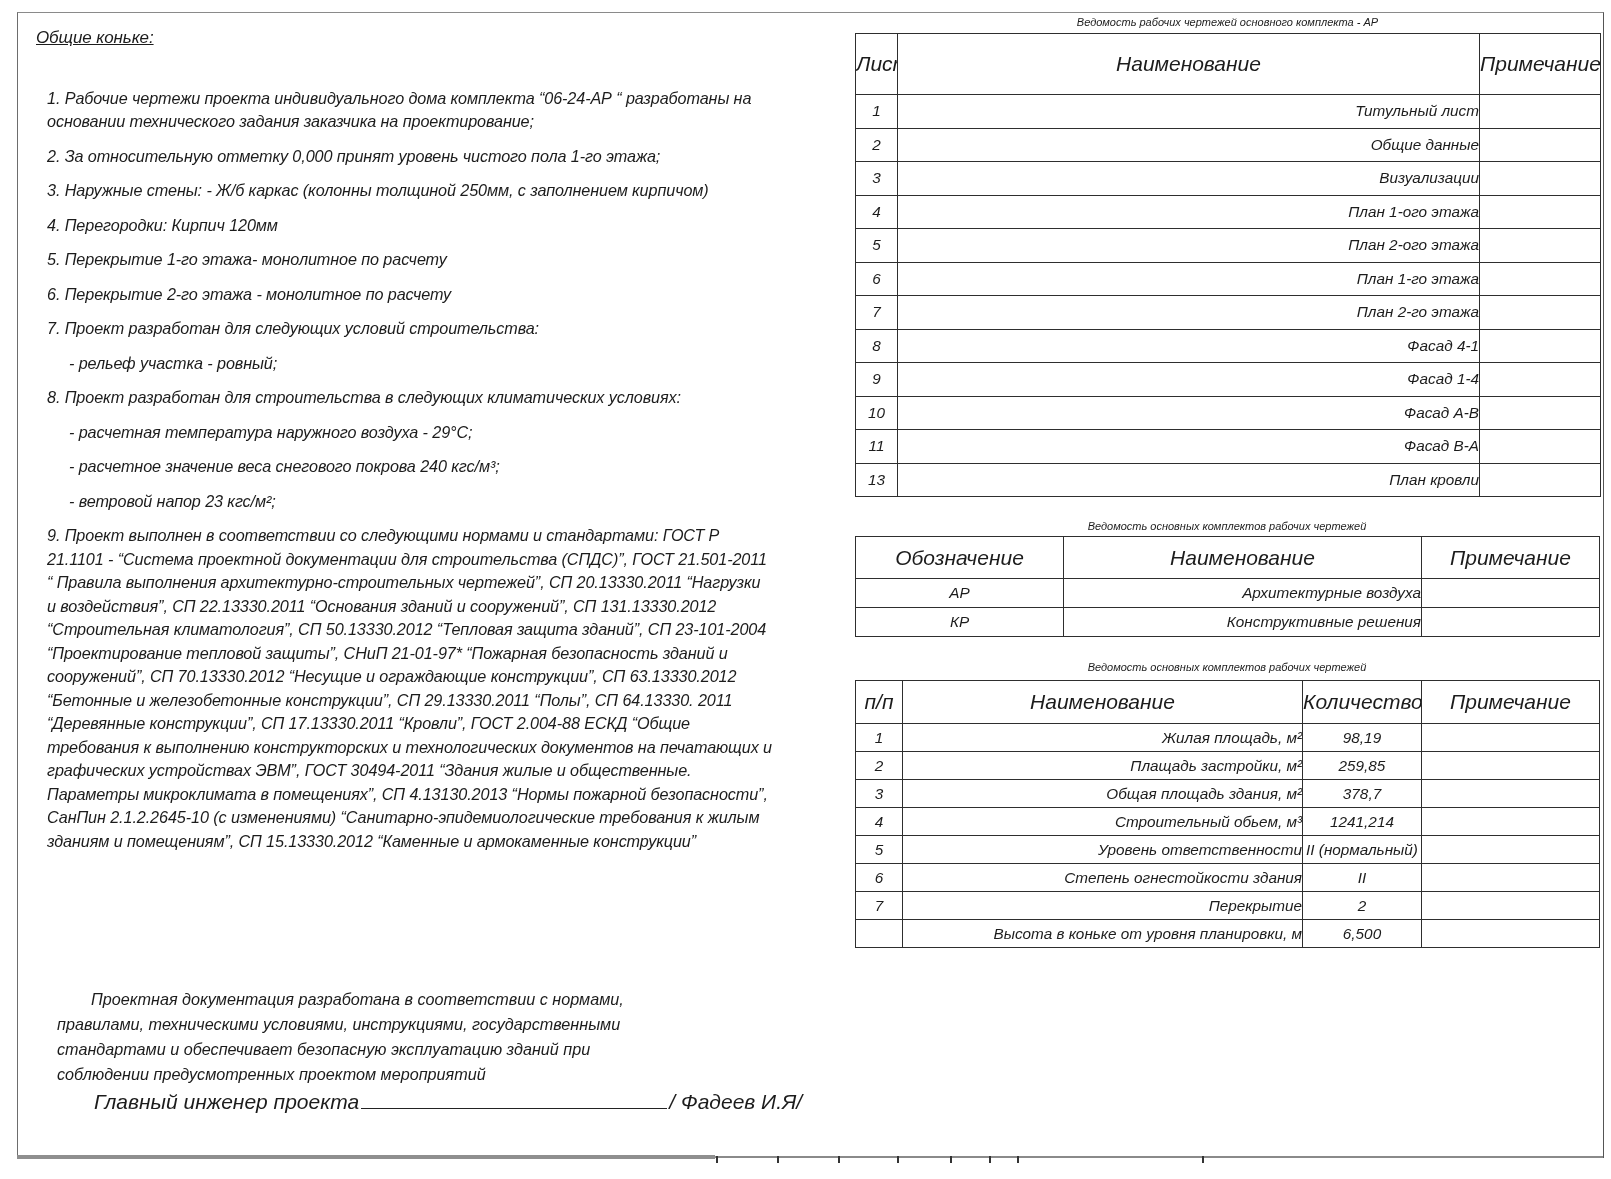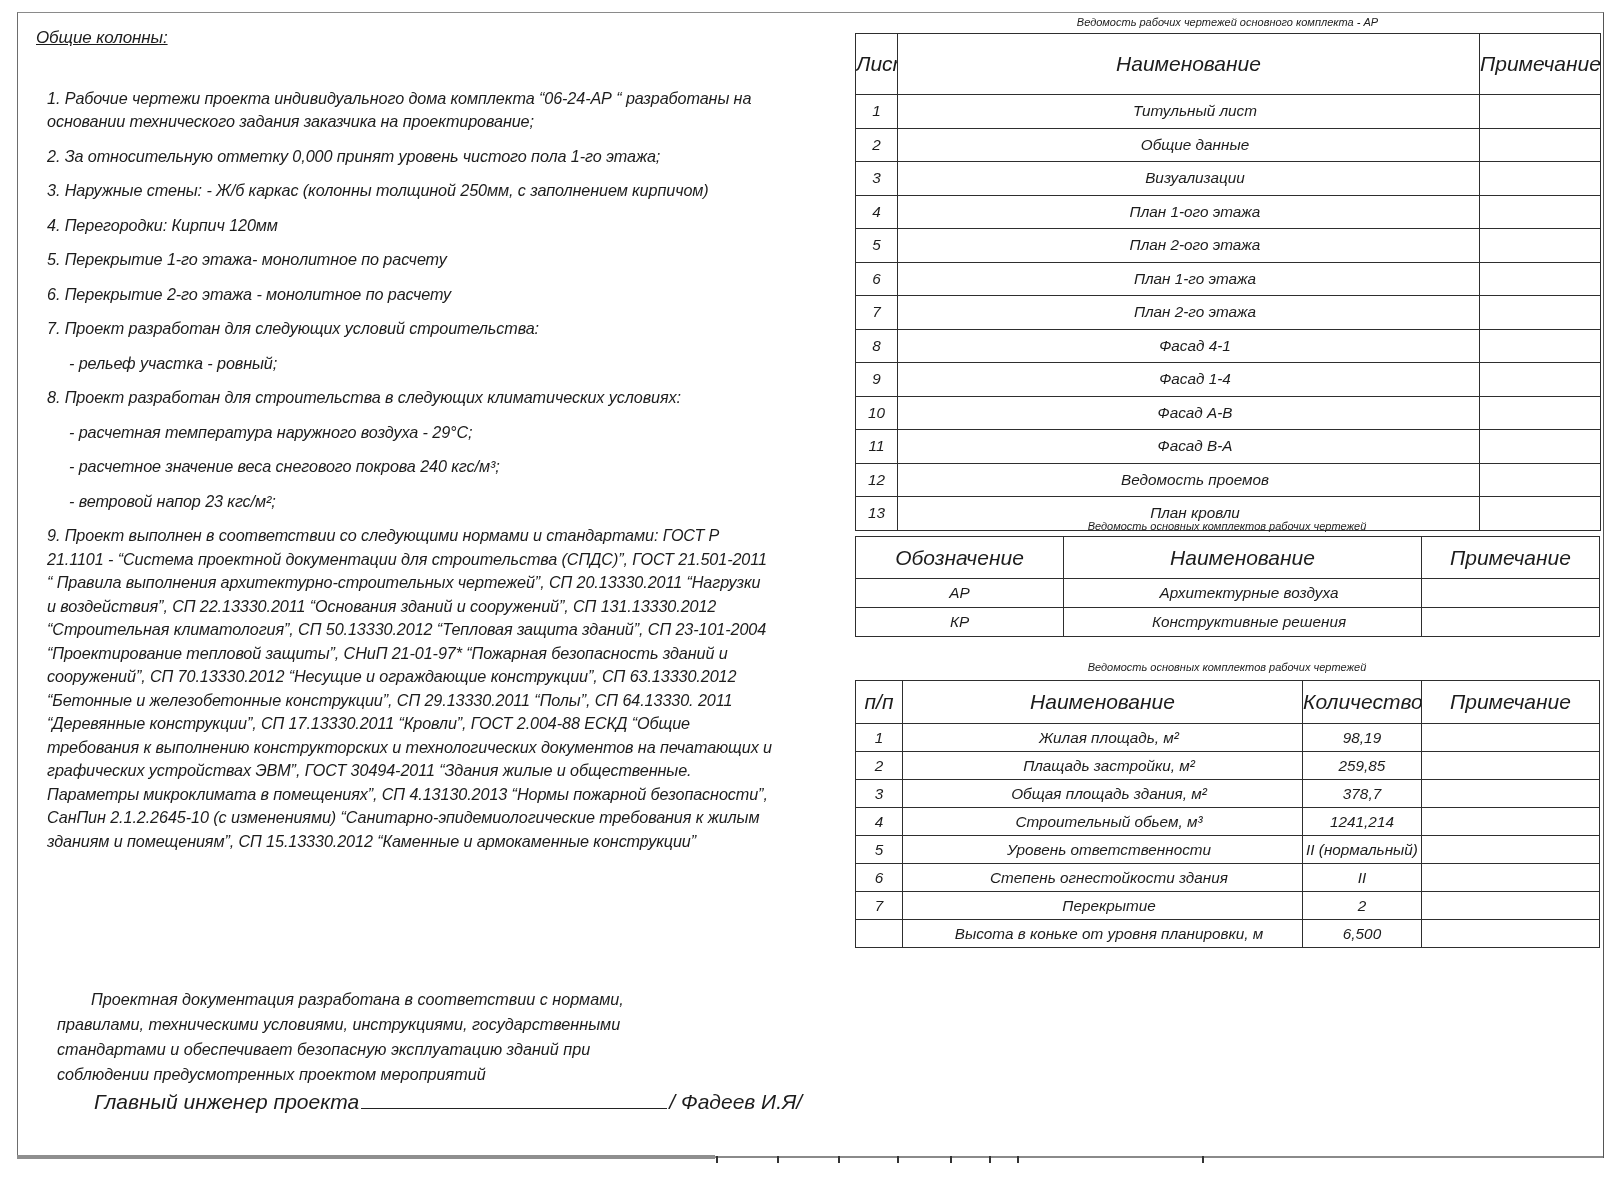--- a/index.html
+++ b/index.html
@@ -29,21 +29,21 @@
   .sig-line { display:inline-block; width:306px; border-bottom:1.6px solid #222; height:0.95em; margin:0 2px 0 2px; }
 
   
   .tblock { position:absolute; }
   .tbl-title { text-align:center; font-size:11px; }
   table { border-collapse:collapse; table-layout:fixed; width:100%; }
   td,th { border:1.8px solid #2e2e2e; padding:0; font-weight:normal; font-style:italic; overflow:hidden; white-space:nowrap; }
   th { text-align:center; font-size:21px; }
   td { font-size:15.3px; vertical-align:middle; }
   .c { text-align:center; }
-  .nm { padding-left:13px; text-align:center; }
+  .nm { padding-left:13px; text-align:right; }
 
   .t1 { left:855px; top:12px; width:745px; }
   .t1 .tbl-title { height:21px; line-height:21px; }
   .t1 th { height:60px; }
   .t1 td { height:32.5px; }
 
   .t2 { left:855px; top:516px; width:744px; }
   .t2 .tbl-title { height:20px; line-height:20px; }
   .t2 th { height:41px; }
   .t2 td { height:28px; }
@@ -63,21 +63,21 @@
   <div class="tick" style="left:716px"></div>
   <div class="tick" style="left:777px"></div>
   <div class="tick" style="left:838px"></div>
   <div class="tick" style="left:897px"></div>
   <div class="tick" style="left:950px"></div>
   <div class="tick" style="left:989px"></div>
   <div class="tick" style="left:1017px"></div>
   <div class="tick" style="left:1202px"></div>
 
   <div class="notes">
-    <div class="notes-title">Общие колонны:</div>
+    <div class="notes-title">Общие коньке:</div>
     <div class="note-line">1. Рабочие чертежи проекта индивидуального дома комплекта “06-24-АР “ разработаны на основании технического задания заказчика на проектирование;</div>
     <div class="note-line">2. За относительную отметку 0,000 принят уровень чистого пола 1-го этажа;</div>
     <div class="note-line">3. Наружные стены: - Ж/б каркас (колонны толщиной 250мм, с заполнением кирпичом)</div>
     <div class="note-line">4. Перегородки: Кирпич  120мм</div>
     <div class="note-line">5. Перекрытие 1-го этажа- монолитное по расчету</div>
     <div class="note-line">6. Перекрытие 2-го этажа - монолитное по расчету</div>
     <div class="note-line">7. Проект разработан для следующих условий строительства:</div>
     <div class="note-line ind1">- рельеф участка - ровный;</div>
     <div class="note-line">8. Проект разработан для строительства в следующих климатических условиях:</div>
     <div class="note-line ind1">- расчетная температура наружного воздуха - 29°С;</div>
@@ -152,25 +152,20 @@
             <td></td>
           </tr>
       <tr>
             <td class="c">10</td>
             <td class="nm">Фасад А-В</td>
             <td></td>
           </tr>
       <tr>
             <td class="c">11</td>
             <td class="nm">Фасад В-А</td>
-            <td></td>
-          </tr>
-      <tr>
-            <td class="c">12</td>
-            <td class="nm">Ведомость проемов</td>
             <td></td>
           </tr>
       <tr>
             <td class="c">13</td>
             <td class="nm">План кровли</td>
             <td></td>
           </tr>
     </tbody>
       </table>
   </div>

